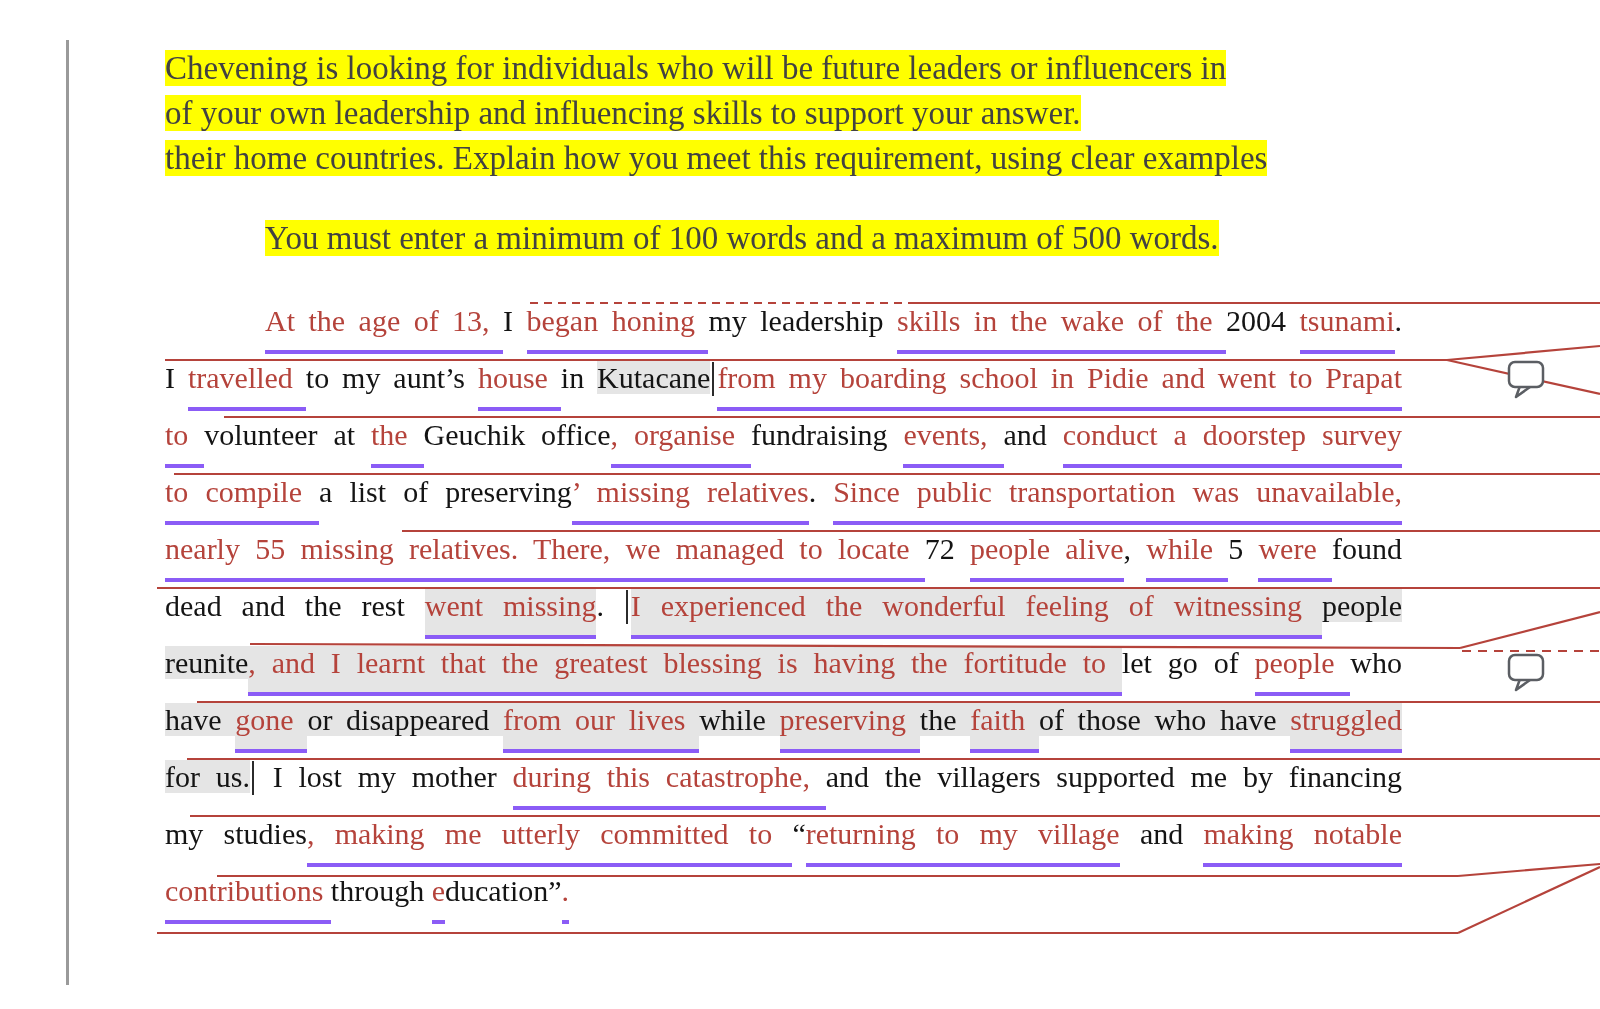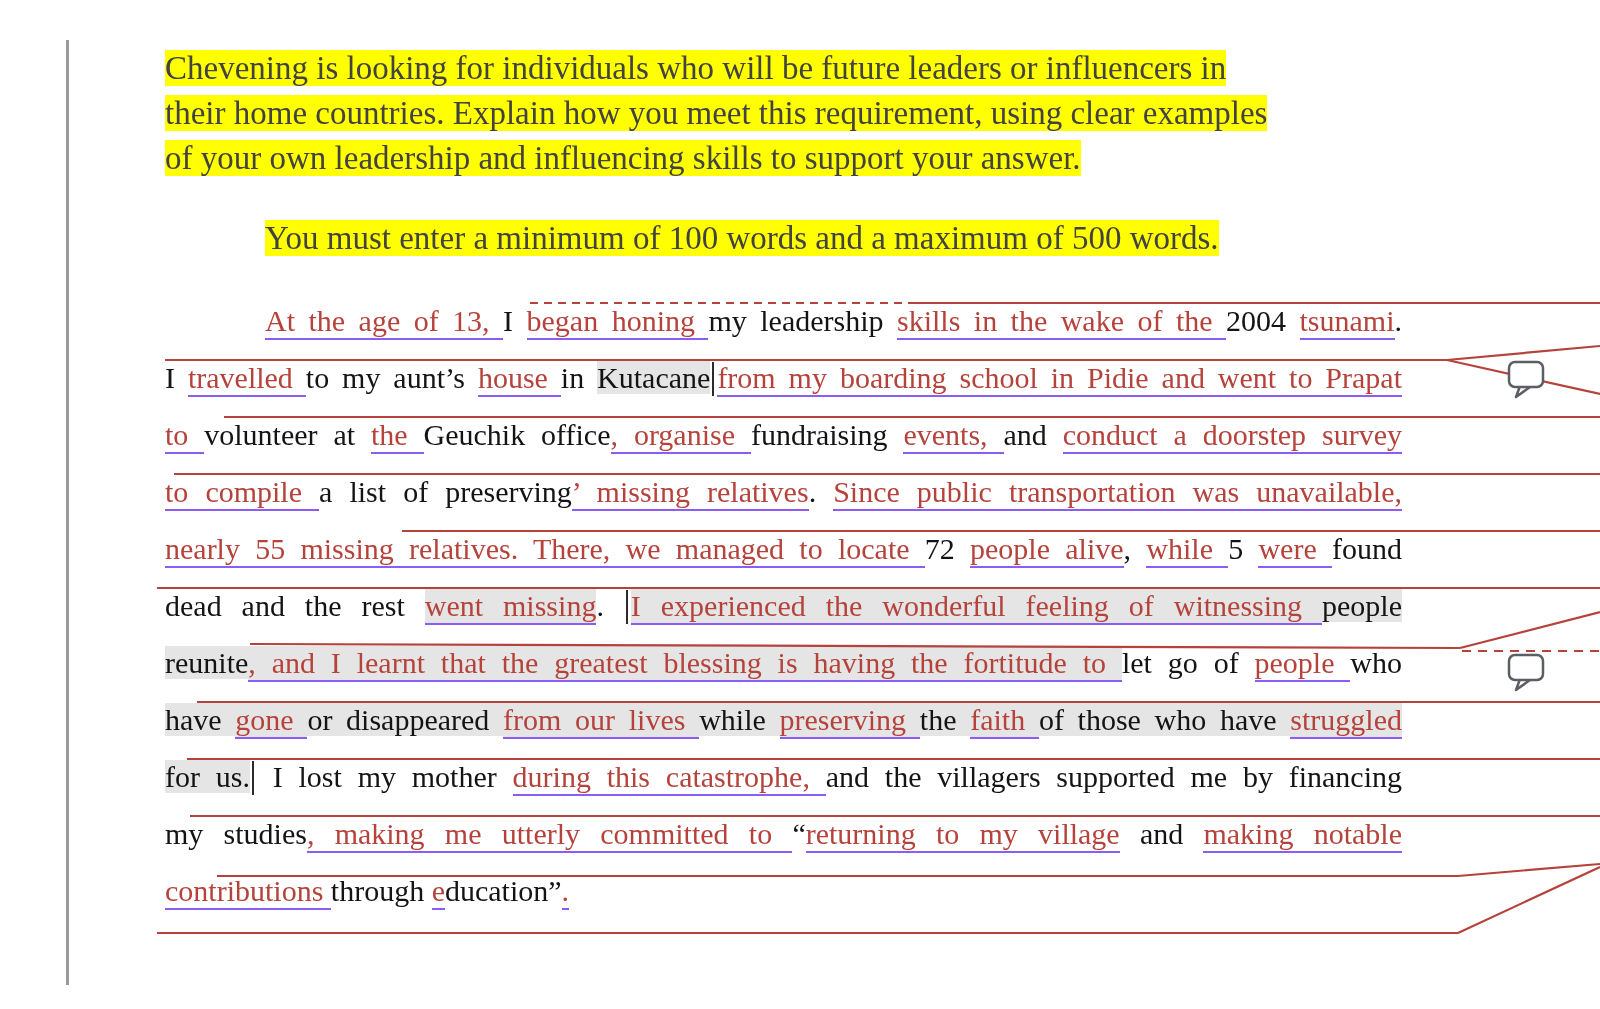--- a/index.html
+++ b/index.html
@@ -20,39 +20,39 @@
   .limit .hl{background:#ffff00;}
 
   
   .essay{position:absolute;left:165px;top:292px;width:1237px;
          font-size:30px;color:#141414;}
   .essay .line{height:57px;line-height:57px;white-space:normal;
                text-align:justify;text-align-last:justify;text-justify:inter-word;}
   .essay .line.no-just{text-align-last:left;}
   .essay .indent{display:inline-block;width:100px;}
   .run{}
-  .ins{color:#b5433b;border-bottom:2px solid #8b5cf6;padding-bottom:1px;}
+  .ins{color:#b5433b;border-bottom:4px solid #8b5cf6;padding-bottom:13px;}
   .anchor{background:#e5e5e5;}
   .caret{display:inline-block;width:0;height:34px;border-left:2px solid #2b2b2b;
          vertical-align:-8px;margin:0 3px 0 2px;}
 
   
   .overlay{position:absolute;left:0;top:0;width:1600px;height:1009px;pointer-events:none;}
 </style>
 </head>
 <body>
 
 <div class="canvas">
 
   <div class="change-bar"></div>
 
   <div class="prompt">
     <div><span class="hl">Chevening is looking for individuals who will be future leaders or influencers in</span></div>
+    <div><span class="hl">of your own leadership and influencing skills to support your answer.</span></div>
     <div><span class="hl">their home countries. Explain how you meet this requirement, using clear examples</span></div>
-    <div><span class="hl">of your own leadership and influencing skills to support your answer.</span></div>
   </div>
 
   <div class="limit">
     <span class="hl">You must enter a minimum of 100 words and a maximum of 500 words.</span>
   </div>
 
   <div class="essay" id="essay">
       <div class="line"><span class="indent"></span><span class="run ins">At the age of 13, </span><span class="run">I </span><span class="run ins">began honing </span><span class="run">my leadership </span><span class="run ins">skills in the wake of the </span><span class="run">2004 </span><span class="run ins">tsunami</span><span class="run">.</span></div>
       <div class="line"><span class="run">I </span><span class="run ins">travelled </span><span class="run">to my aunt’s </span><span class="run ins">house </span><span class="run">in </span><span class="run anchor">Kutacane</span><span class="caret"></span><span class="run ins">from my boarding school in Pidie and went to Prapat</span></div>
       <div class="line"><span class="run ins">to </span><span class="run">volunteer at </span><span class="run ins">the </span><span class="run">Geuchik office</span><span class="run ins">, organise </span><span class="run">fundraising </span><span class="run ins">events, </span><span class="run">and </span><span class="run ins">conduct a doorstep survey</span></div>

